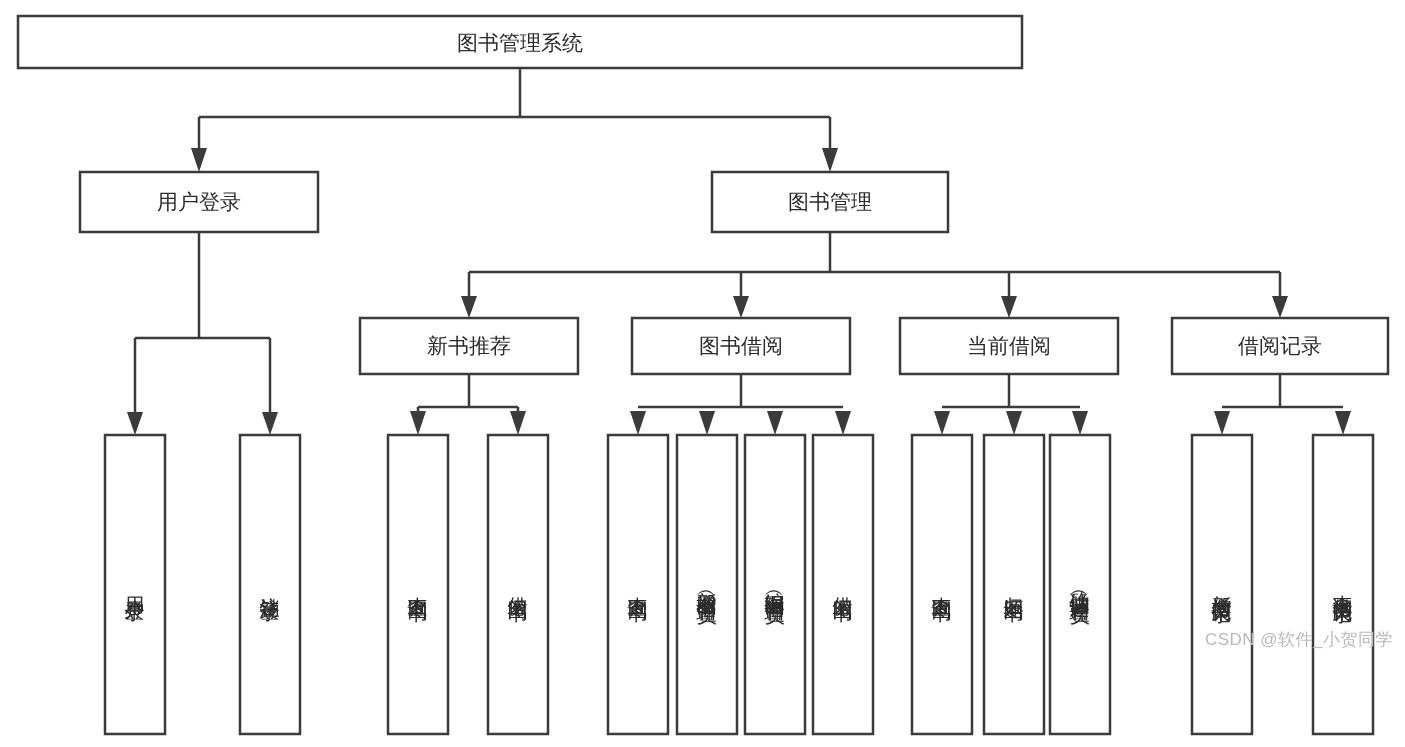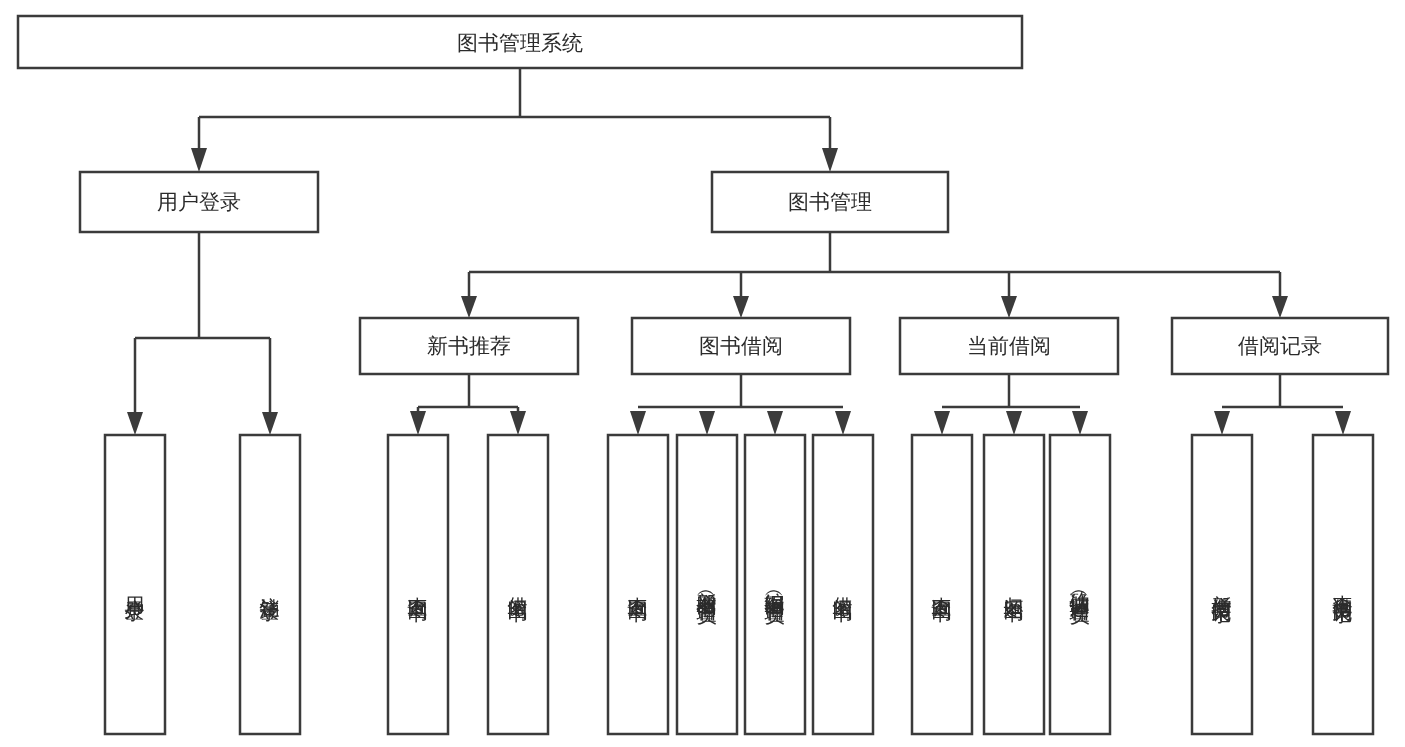--- a/index.html
+++ b/index.html
@@ -241,14 +241,15 @@
     <div class="vlabel-text">确认归还（管理员）</div>
   </div>
 
   <div class="vlabel-wrap" style="left:1192px; top:435px; width:60px; height:299px;">
     <div class="vlabel-text">新增借阅记录</div>
   </div>
   <div class="vlabel-wrap" style="left:1313px; top:435px; width:60px; height:299px;">
     <div class="vlabel-text">查询借阅记录</div>
   </div>
 
+  <div class="watermark">CSDN @软件_小贺同学</div>
 
 </div>
 
 </body></html>

